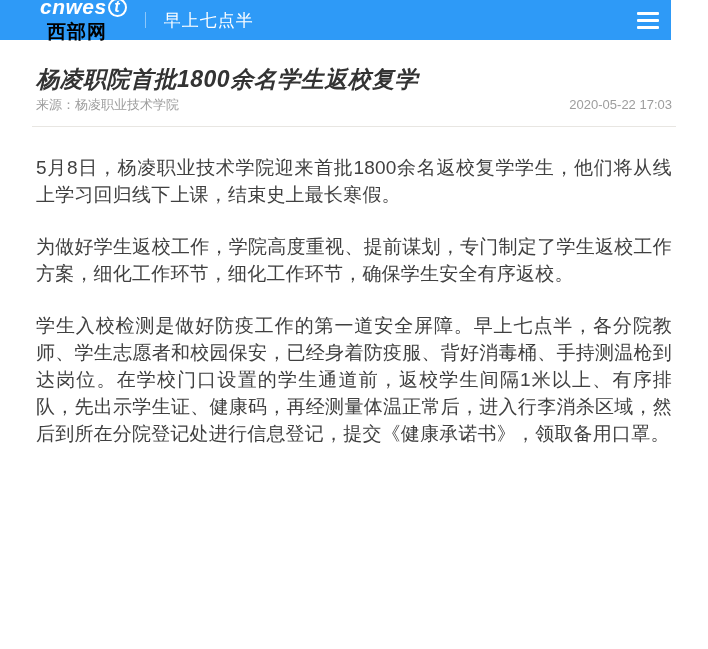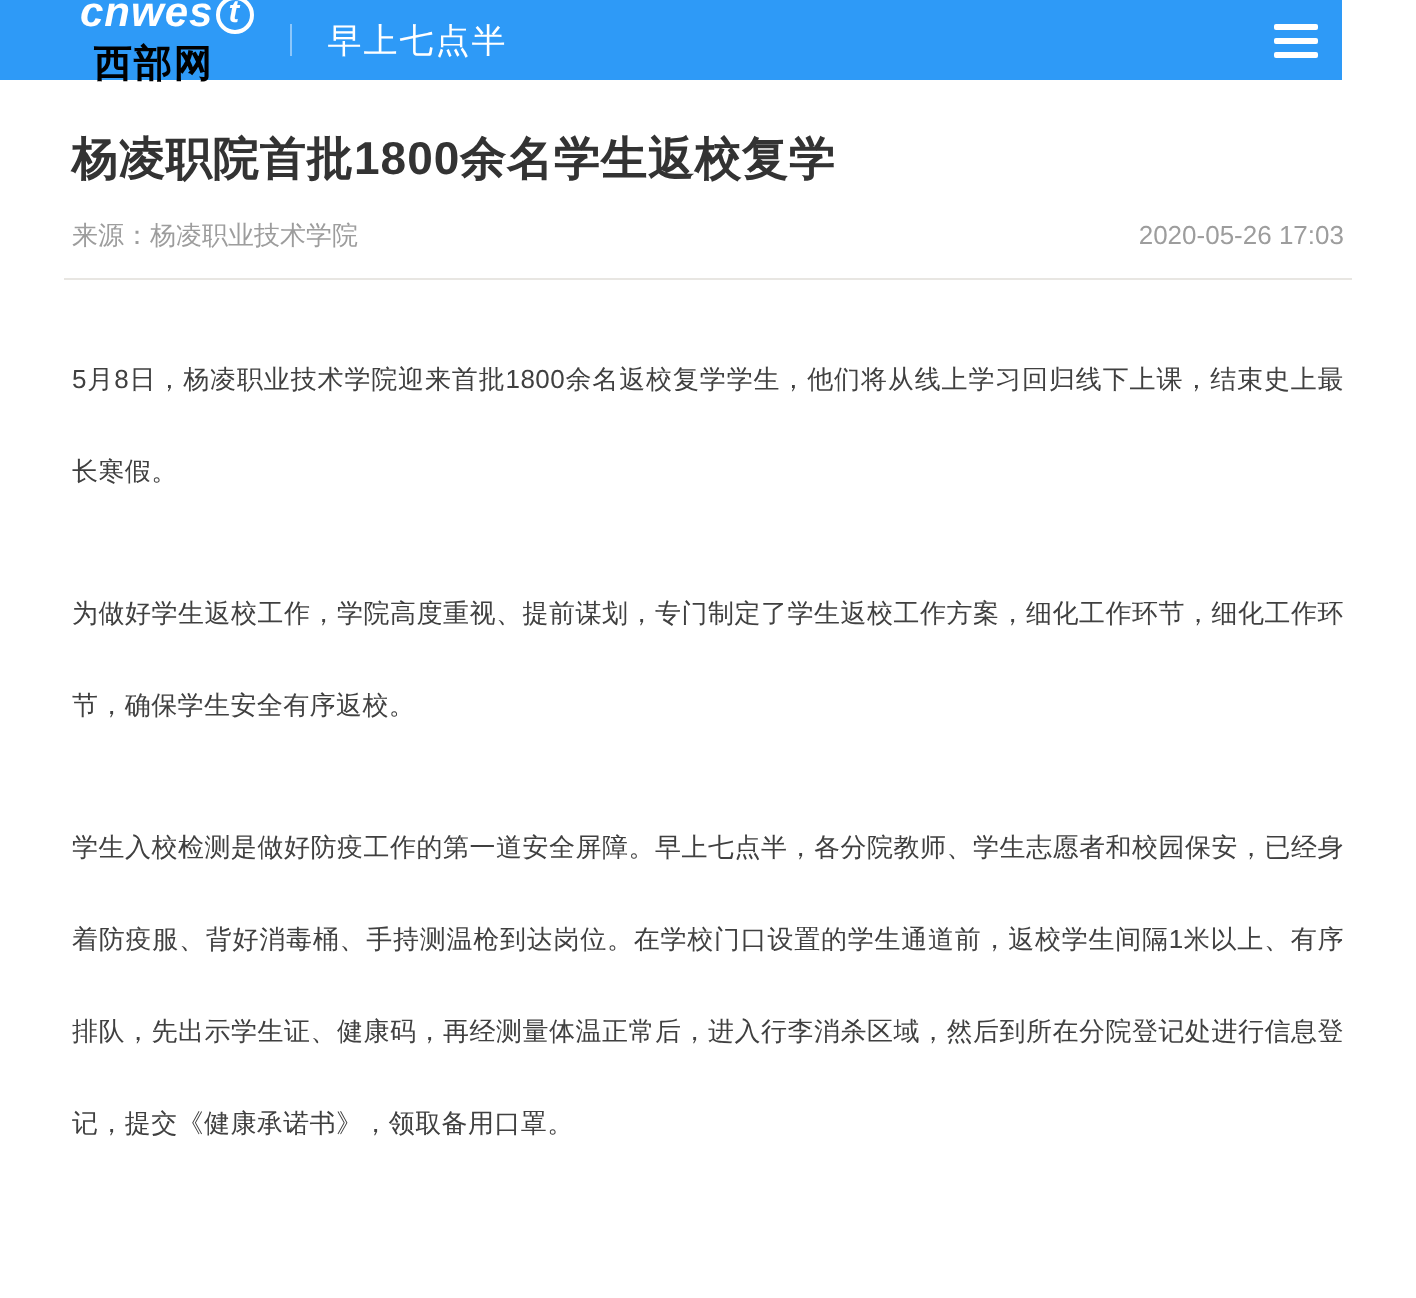--- a/index.html
+++ b/index.html
@@ -110,38 +110,39 @@
   .content {
     padding: 0 36px;
   }
   .article-title {
     margin: 24px 0 0 0;
     font-size: 23px;
     line-height: 30px;
     font-weight: bold;
     color: #333333;
     letter-spacing: 0.5px;
+    font-style: italic;
   }
   .meta-row {
     display: flex;
     justify-content: space-between;
     align-items: baseline;
-    margin-top: 15px;
+    margin-top: 2px;
     font-size: 13px;
     color: #9d9d9d;
   }
   .rule {
     border: none;
     border-top: 1px solid #e8e6e2;
     margin: 12px -4px 0 -4px;
   }
   .article-body p {
     margin: 25px 0 0 0;
-    font-size: 13px;
-    line-height: 46px;
+    font-size: 19px;
+    line-height: 27px;
     color: #404040;
     text-align: justify;
     letter-spacing: 0.2px;
   }
   .article-body p:first-child {
     margin-top: 27px;
   }
 </style>
 </head>
 <body>
@@ -169,21 +170,21 @@
       <span class="bar"></span>
     </span>
   </button>
 </header>
 
 <main class="content">
   <h1 class="article-title">杨凌职院首批1800余名学生返校复学</h1>
 
   <div class="meta-row">
     <span class="source">来源：杨凌职业技术学院</span>
-    <span class="date">2020-05-26 17:03</span>
+    <span class="date">2020-05-22 17:03</span>
   </div>
 
   <hr class="rule">
 
   <div class="article-body">
     <p>5月8日，杨凌职业技术学院迎来首批1800余名返校复学学生，他们将从线上学习回归线下上课，结束史上最长寒假。</p>
     <p>为做好学生返校工作，学院高度重视、提前谋划，专门制定了学生返校工作方案，细化工作环节，细化工作环节，确保学生安全有序返校。</p>
     <p>学生入校检测是做好防疫工作的第一道安全屏障。早上七点半，各分院教师、学生志愿者和校园保安，已经身着防疫服、背好消毒桶、手持测温枪到达岗位。在学校门口设置的学生通道前，返校学生间隔1米以上、有序排队，先出示学生证、健康码，再经测量体温正常后，进入行李消杀区域，然后到所在分院登记处进行信息登记，提交《健康承诺书》，领取备用口罩。</p>
   </div>
 </main>

